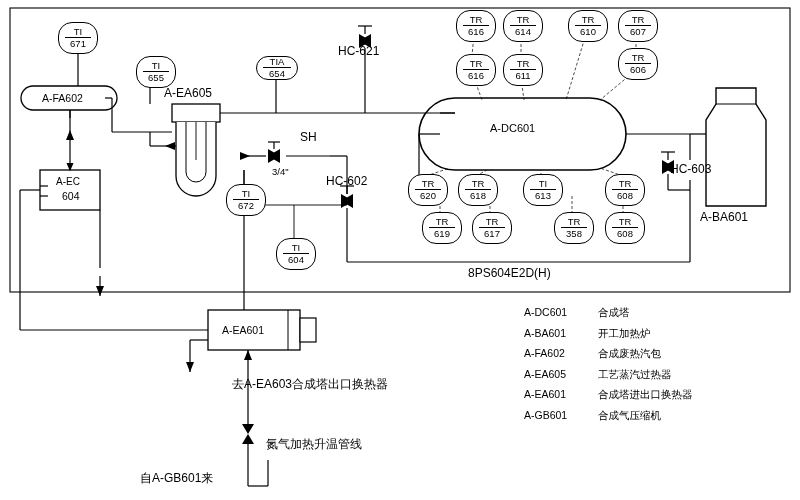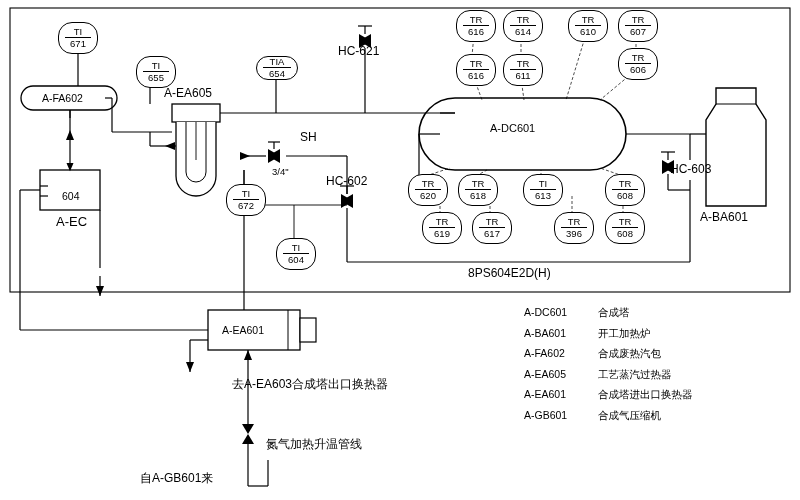--- a/index.html
+++ b/index.html
@@ -285,38 +285,38 @@
   <div class="tag" style="left:422px; top:212px; width:40px; height:32px;">
     <div class="t-top">TR</div>
     <div class="t-bot">619</div>
   </div>
   <div class="tag" style="left:472px; top:212px; width:40px; height:32px;">
     <div class="t-top">TR</div>
     <div class="t-bot">617</div>
   </div>
   <div class="tag" style="left:554px; top:212px; width:40px; height:32px;">
     <div class="t-top">TR</div>
-    <div class="t-bot">396</div>
+    <div class="t-bot">358</div>
   </div>
   <div class="tag" style="left:605px; top:212px; width:40px; height:32px;">
     <div class="t-top">TR</div>
     <div class="t-bot">608</div>
   </div>
   <div class="tag" style="left:226px; top:184px; width:40px; height:32px;">
     <div class="t-top">TI</div>
     <div class="t-bot">672</div>
   </div>
   <div class="tag" style="left:276px; top:238px; width:40px; height:32px;">
     <div class="t-top">TI</div>
     <div class="t-bot">604</div>
   </div>
 
   <div class="plaintext" style="left:42px; top:92px; font-size:10.5px;">A-FA602</div>
 
-  <div class="plaintext" style="left:56px; top:176px; font-size:13px;margin-top:38px;">A-EC</div>
+  <div class="plaintext" style="left:56px; top:176px; font-size:10px;">A-EC</div>
   <div class="plaintext" style="left:62px; top:190px; font-size:10.5px;">604</div>
 
   <div class="plaintext" style="left:222px; top:324px; font-size:10.5px;">A-EA601</div>
 
   <div class="vessel-label" style="left:490px; top:122px;">A-DC601</div>
 
   <div class="plaintext" style="left:338px; top:44px;">HC-621</div>
   <div class="plaintext" style="left:326px; top:174px;">HC-602</div>
   <div class="plaintext" style="left:650px; top:162px;padding-left:20px;">HC-603</div>
   <div class="plaintext" style="left:164px; top:86px;">A-EA605</div>

